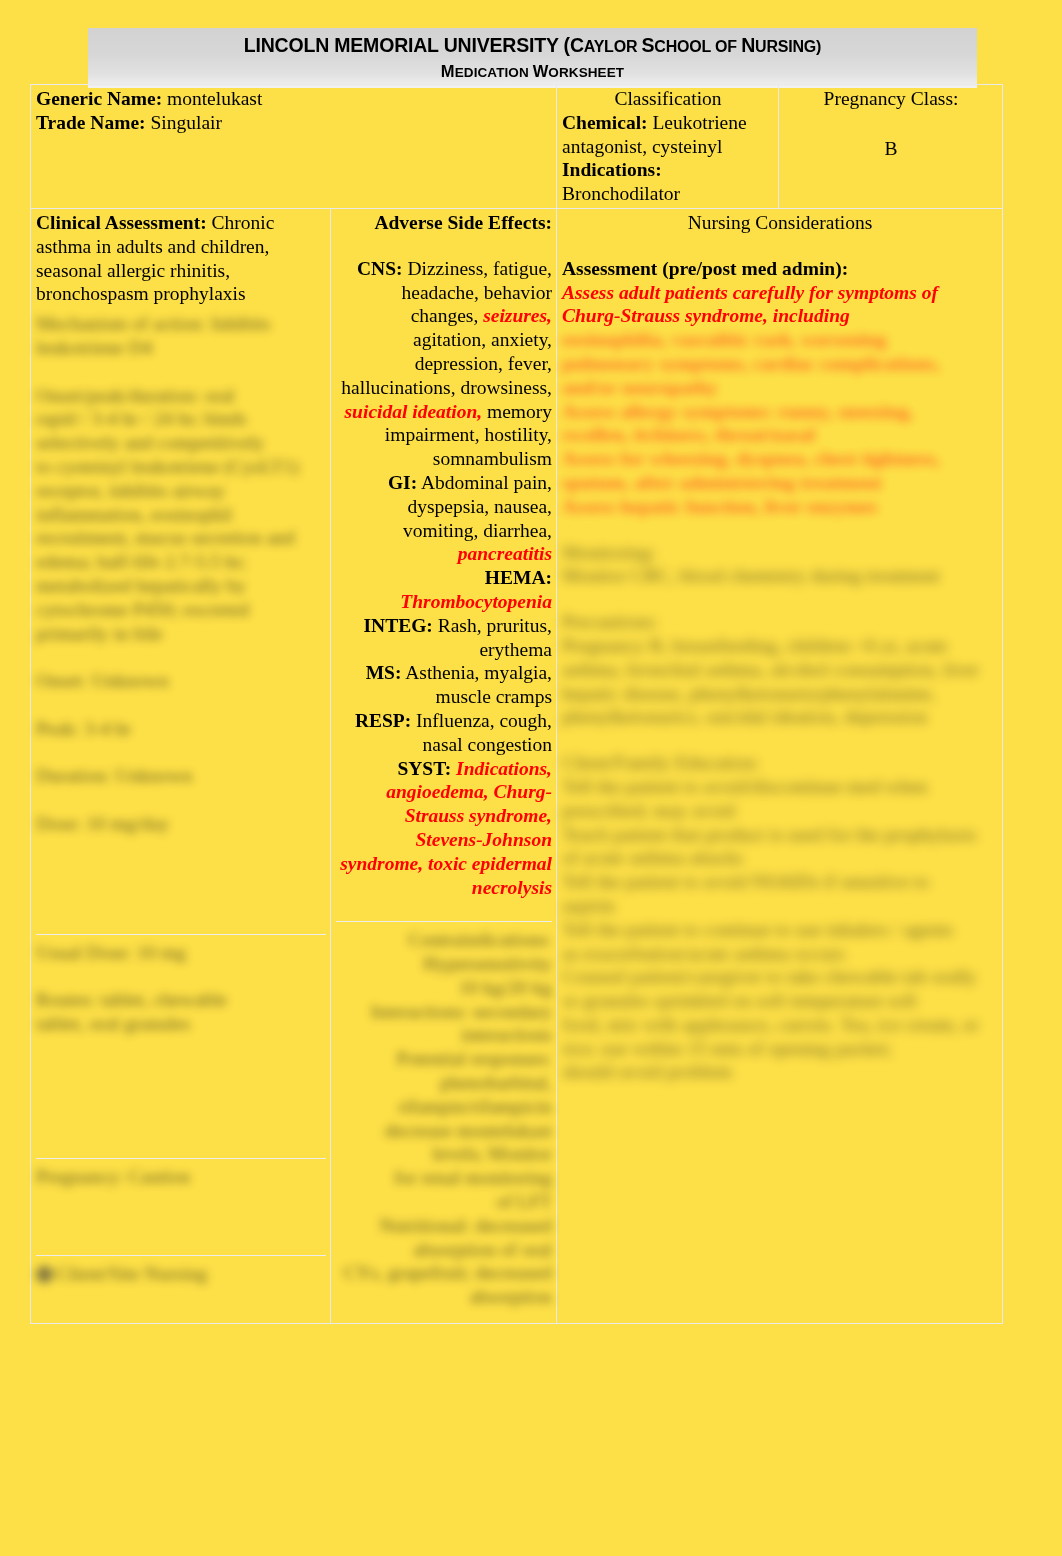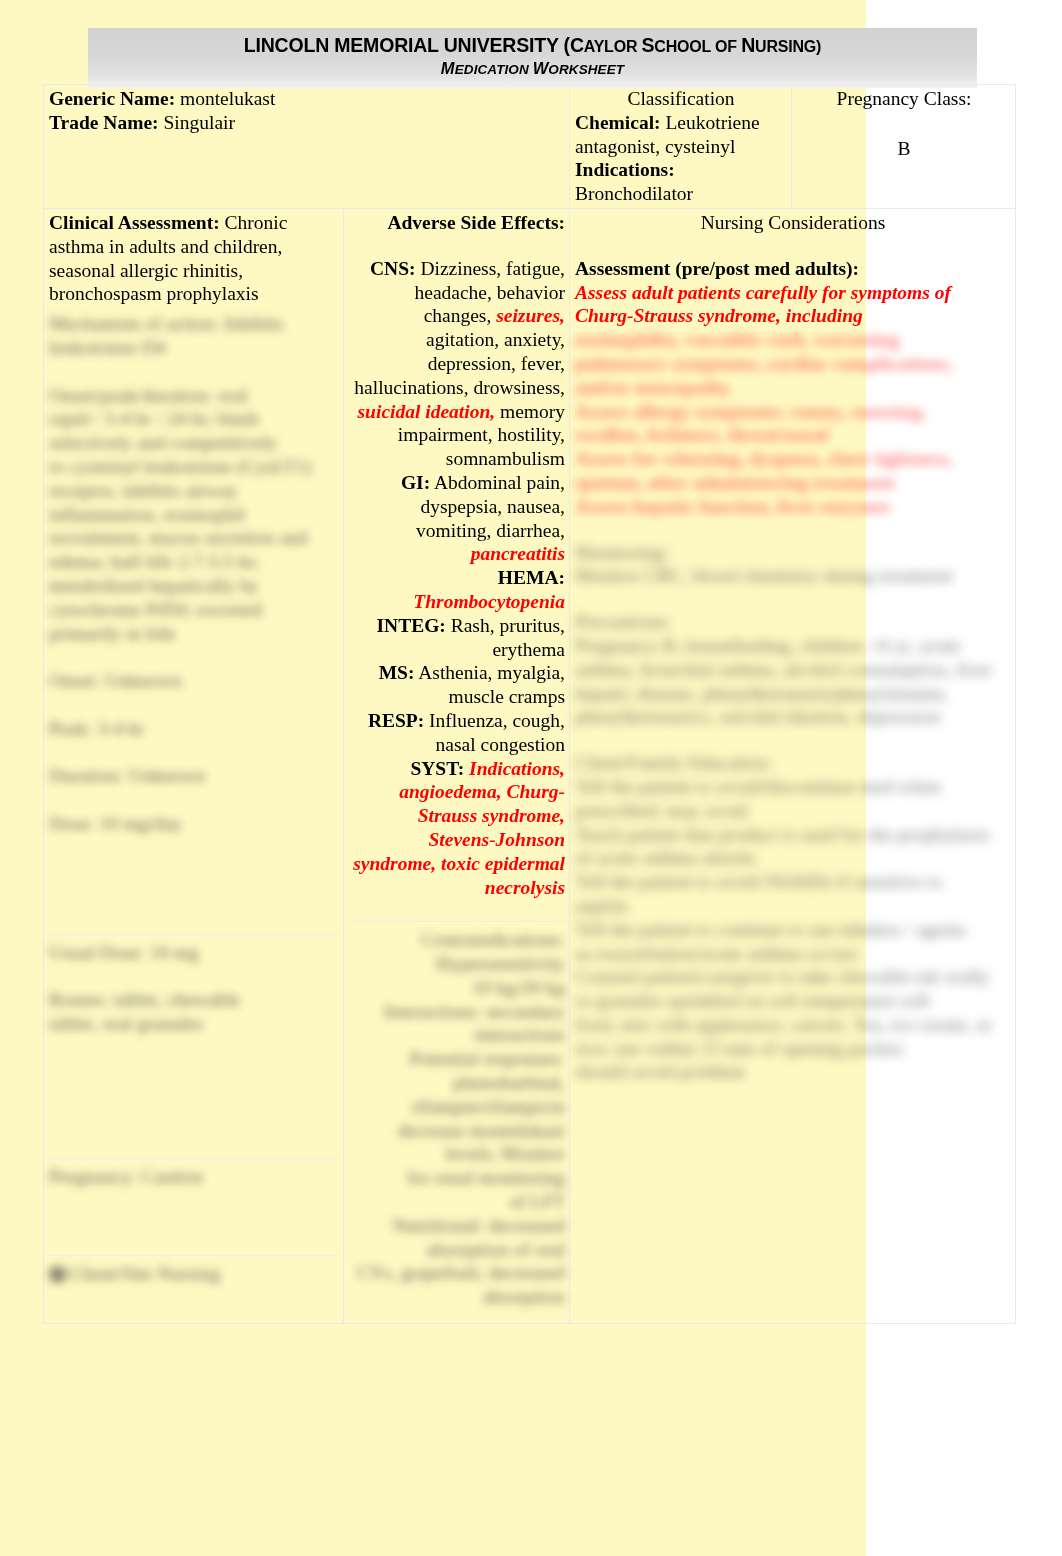--- a/index.html
+++ b/index.html
@@ -13,23 +13,23 @@
     font-family: "Liberation Serif", "DejaVu Serif", serif;
     color: #000000;
     overflow: hidden;
     position: relative;
   }
 
   .page {
     position: absolute;
     left: 0;
     top: 0;
-    width: 866px;
+    width: 1062px;
     height: 1556px;
-    background: #fef9c3;
+    background: #fde047;
   }
 
   
   .banner {
     position: absolute;
     left: 88px;
     top: 28px;
     width: 889px;
     height: 60px;
     background: linear-gradient(to bottom, #d2d2d2 0%, #d7d7d7 45%, #e2e2e2 78%, #f2f2f2 100%);
@@ -42,31 +42,30 @@
     font-weight: bold;
     font-size: 19.5px;
     letter-spacing: -0.2px;
     line-height: 24px;
     white-space: nowrap;
   }
   .banner-line1 .sc { font-size: 16px; }
   .banner-line2 {
     font-family: "Liberation Sans", "DejaVu Sans", sans-serif;
     font-weight: bold;
-    font-style: italic;
     font-size: 16.5px;
-    line-height: 18px;
+    line-height: 24px;
     letter-spacing: 0.1px;
   }
   .banner-line2 .sc { font-size: 13.5px; }
 
   
   .tbl {
     position: absolute;
-    left: 43px;
+    left: 30px;
     top: 84px;
     width: 972px;
     height: 1240px;
     border-collapse: collapse;
     table-layout: fixed;
   }
   .tbl td {
     vertical-align: top;
     border: 1px solid #e9e9e9;
     padding: 2px 4px 2px 5px;
@@ -293,21 +292,21 @@
           <p>CYs, grapefruit; decreased</p>
           <p>absorption</p>
         </div>
       </td>
 
       <td class="c-nurs" colspan="2">
         <span class="hdr-center">Nursing Considerations</span>
         <span class="blank-gap"></span>
 
         <div>
-          <b>Assessment (pre/post med adults):</b>
+          <b>Assessment (pre/post med admin):</b>
         </div>
         <div class="red">Assess adult patients carefully for symptoms of Churg-Strauss syndrome, including</div>
 
         <div class="blur-red">
           <p>eosinophilia, vasculitic rash, worsening</p>
           <p>pulmonary symptoms, cardiac complications,</p>
           <p>and/or neuropathy</p>
           <p>Assess allergy symptoms: runny, sneezing,</p>
           <p>swollen, itchiness, throat/nasal</p>
           <p>Assess for wheezing, dyspnea, chest tightness,</p>

